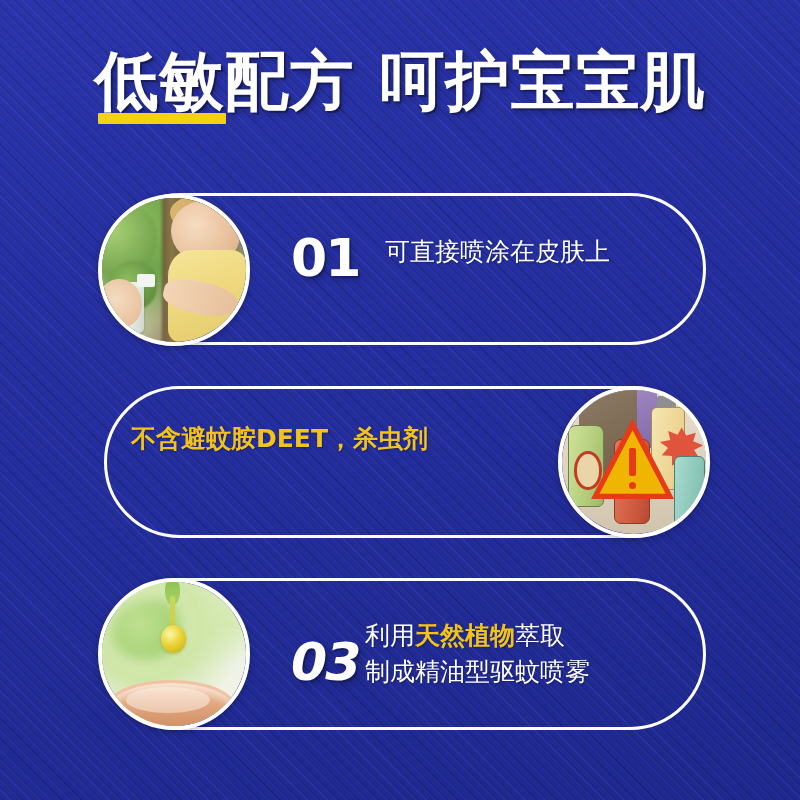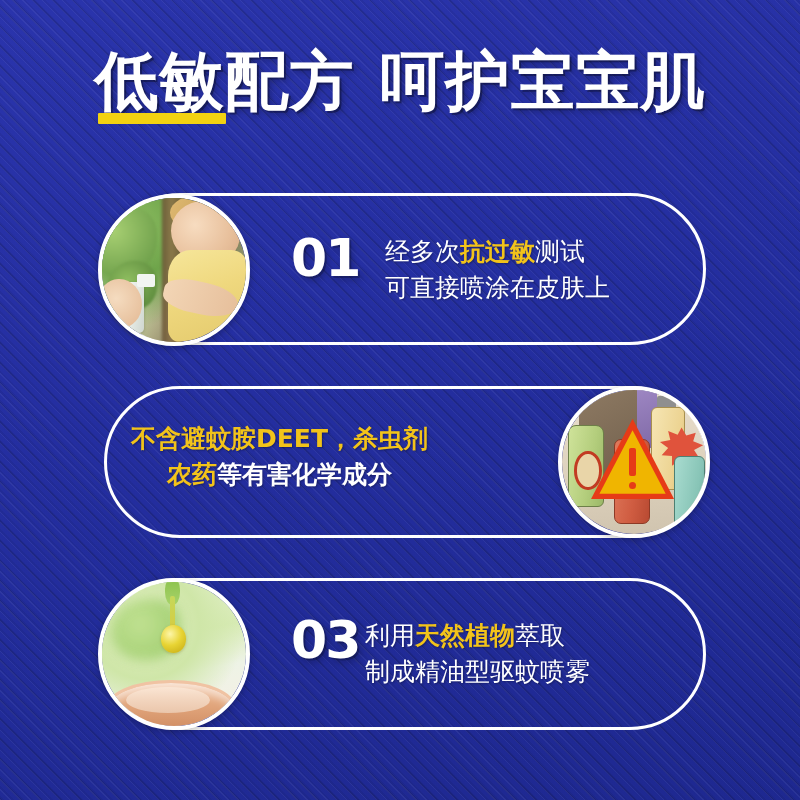--- a/index.html
+++ b/index.html
@@ -279,21 +279,21 @@
     font-family: "DejaVu Sans", "Liberation Sans", sans-serif;
     font-weight: 700;
     font-size: 52px;
     line-height: 1;
     color: #ffffff;
     letter-spacing: -2px;
     text-shadow: 2px 2px 0 rgba(0,0,0,0.22), 3px 4px 7px rgba(0,0,0,0.22);
   }
   #num-1 { left: 291px; top: 232px; }
   #num-2 { left: 452px; top: 424px; }
-  #num-3 { left: 291px; top: 614px; }
+  #num-3 { left: 291px; top: 636px; font-style: italic; }
 
   .copy {
     position: absolute;
     font-family: "DejaVu Sans", "Liberation Sans", sans-serif;
     font-size: 25px;
     line-height: 1.42;
     color: #ffffff;
     white-space: nowrap;
     text-shadow: 1px 1px 2px rgba(0,0,0,0.30);
   }
@@ -330,29 +330,27 @@
       <div class="arm"></div>
       <div class="bottle"></div>
       <div class="nozzle"></div>
       <div class="hand"></div>
     </div>
   </div>
 
   <div class="number" id="num-1">01</div>
 
   <div class="copy" id="copy-1">
-    <div><span>经多次</span><span class="hl">抗过敏</span><span>测试</span></div>
     <div><span>可直接喷涂在皮肤上</span><span class="hl"></span><span></span></div>
   </div>
 
   <div class="card" id="card-2"></div>
 
   <div class="copy" id="copy-2">
     <div><span class="plain"></span><span class="hl">不含避蚊胺DEET，杀虫剂</span><span class="plain"></span></div>
-    <div><span class="plain"></span><span class="hl">农药</span><span class="plain">等有害化学成分</span></div>
   </div>
 
 
   <div class="circle-img" id="img-2">
     <div class="scene scene-chem">
       <div class="wallA"></div>
       <div class="wallB"></div>
       <div class="cap"></div>
       <div class="canY"></div>
       <div class="burst"></div>

